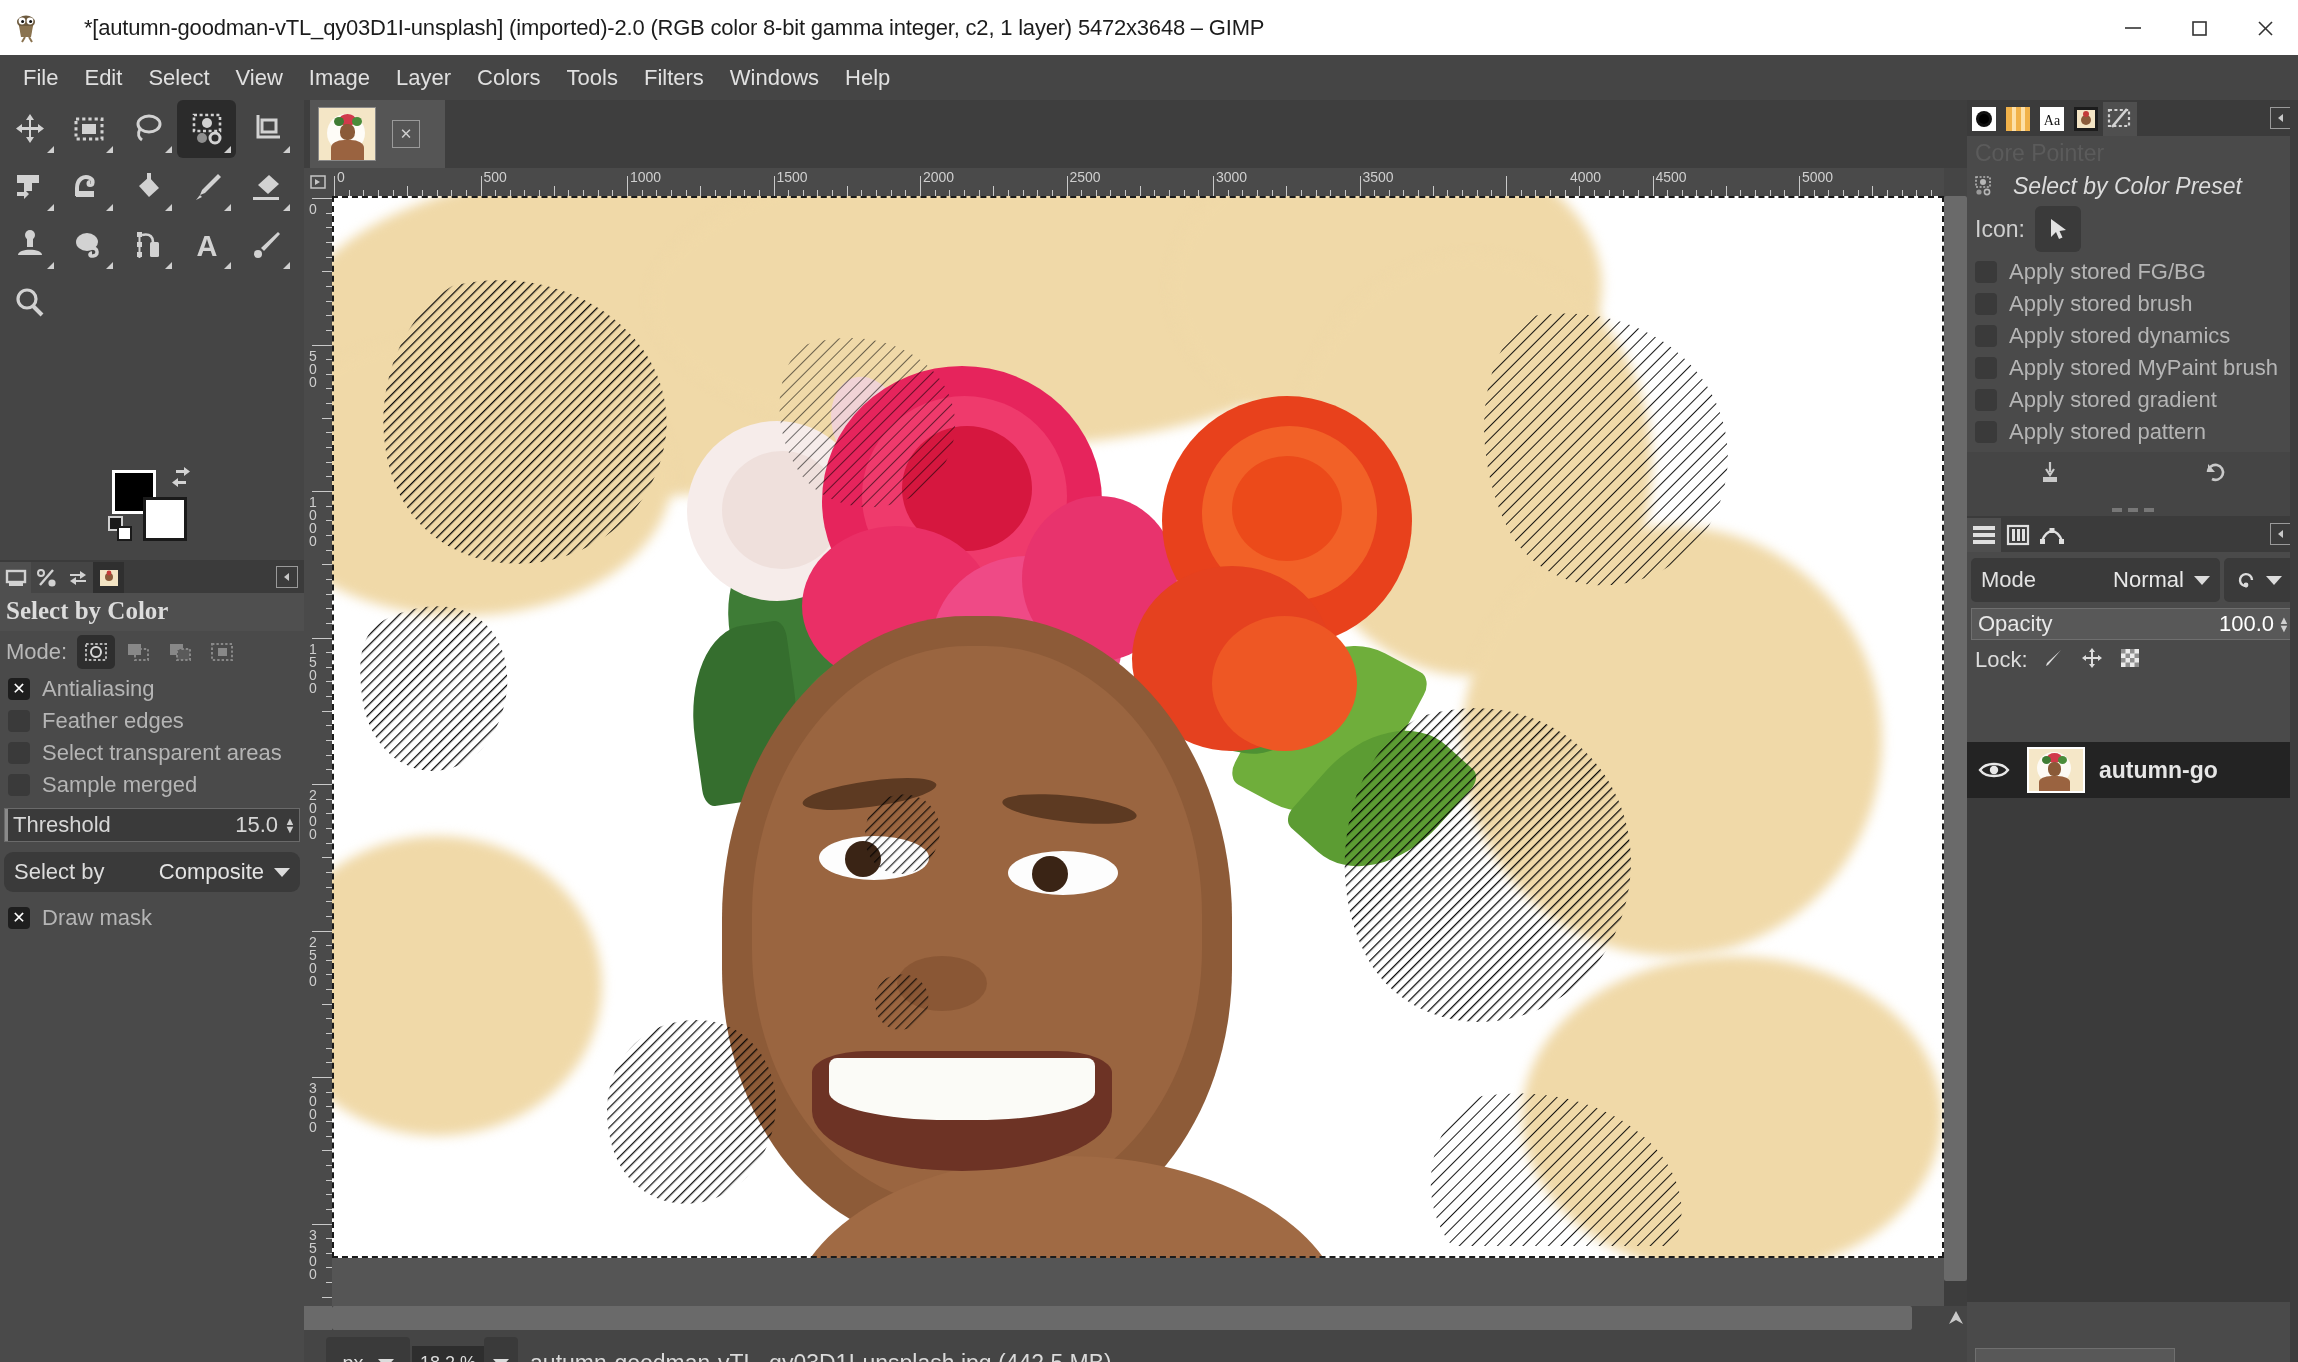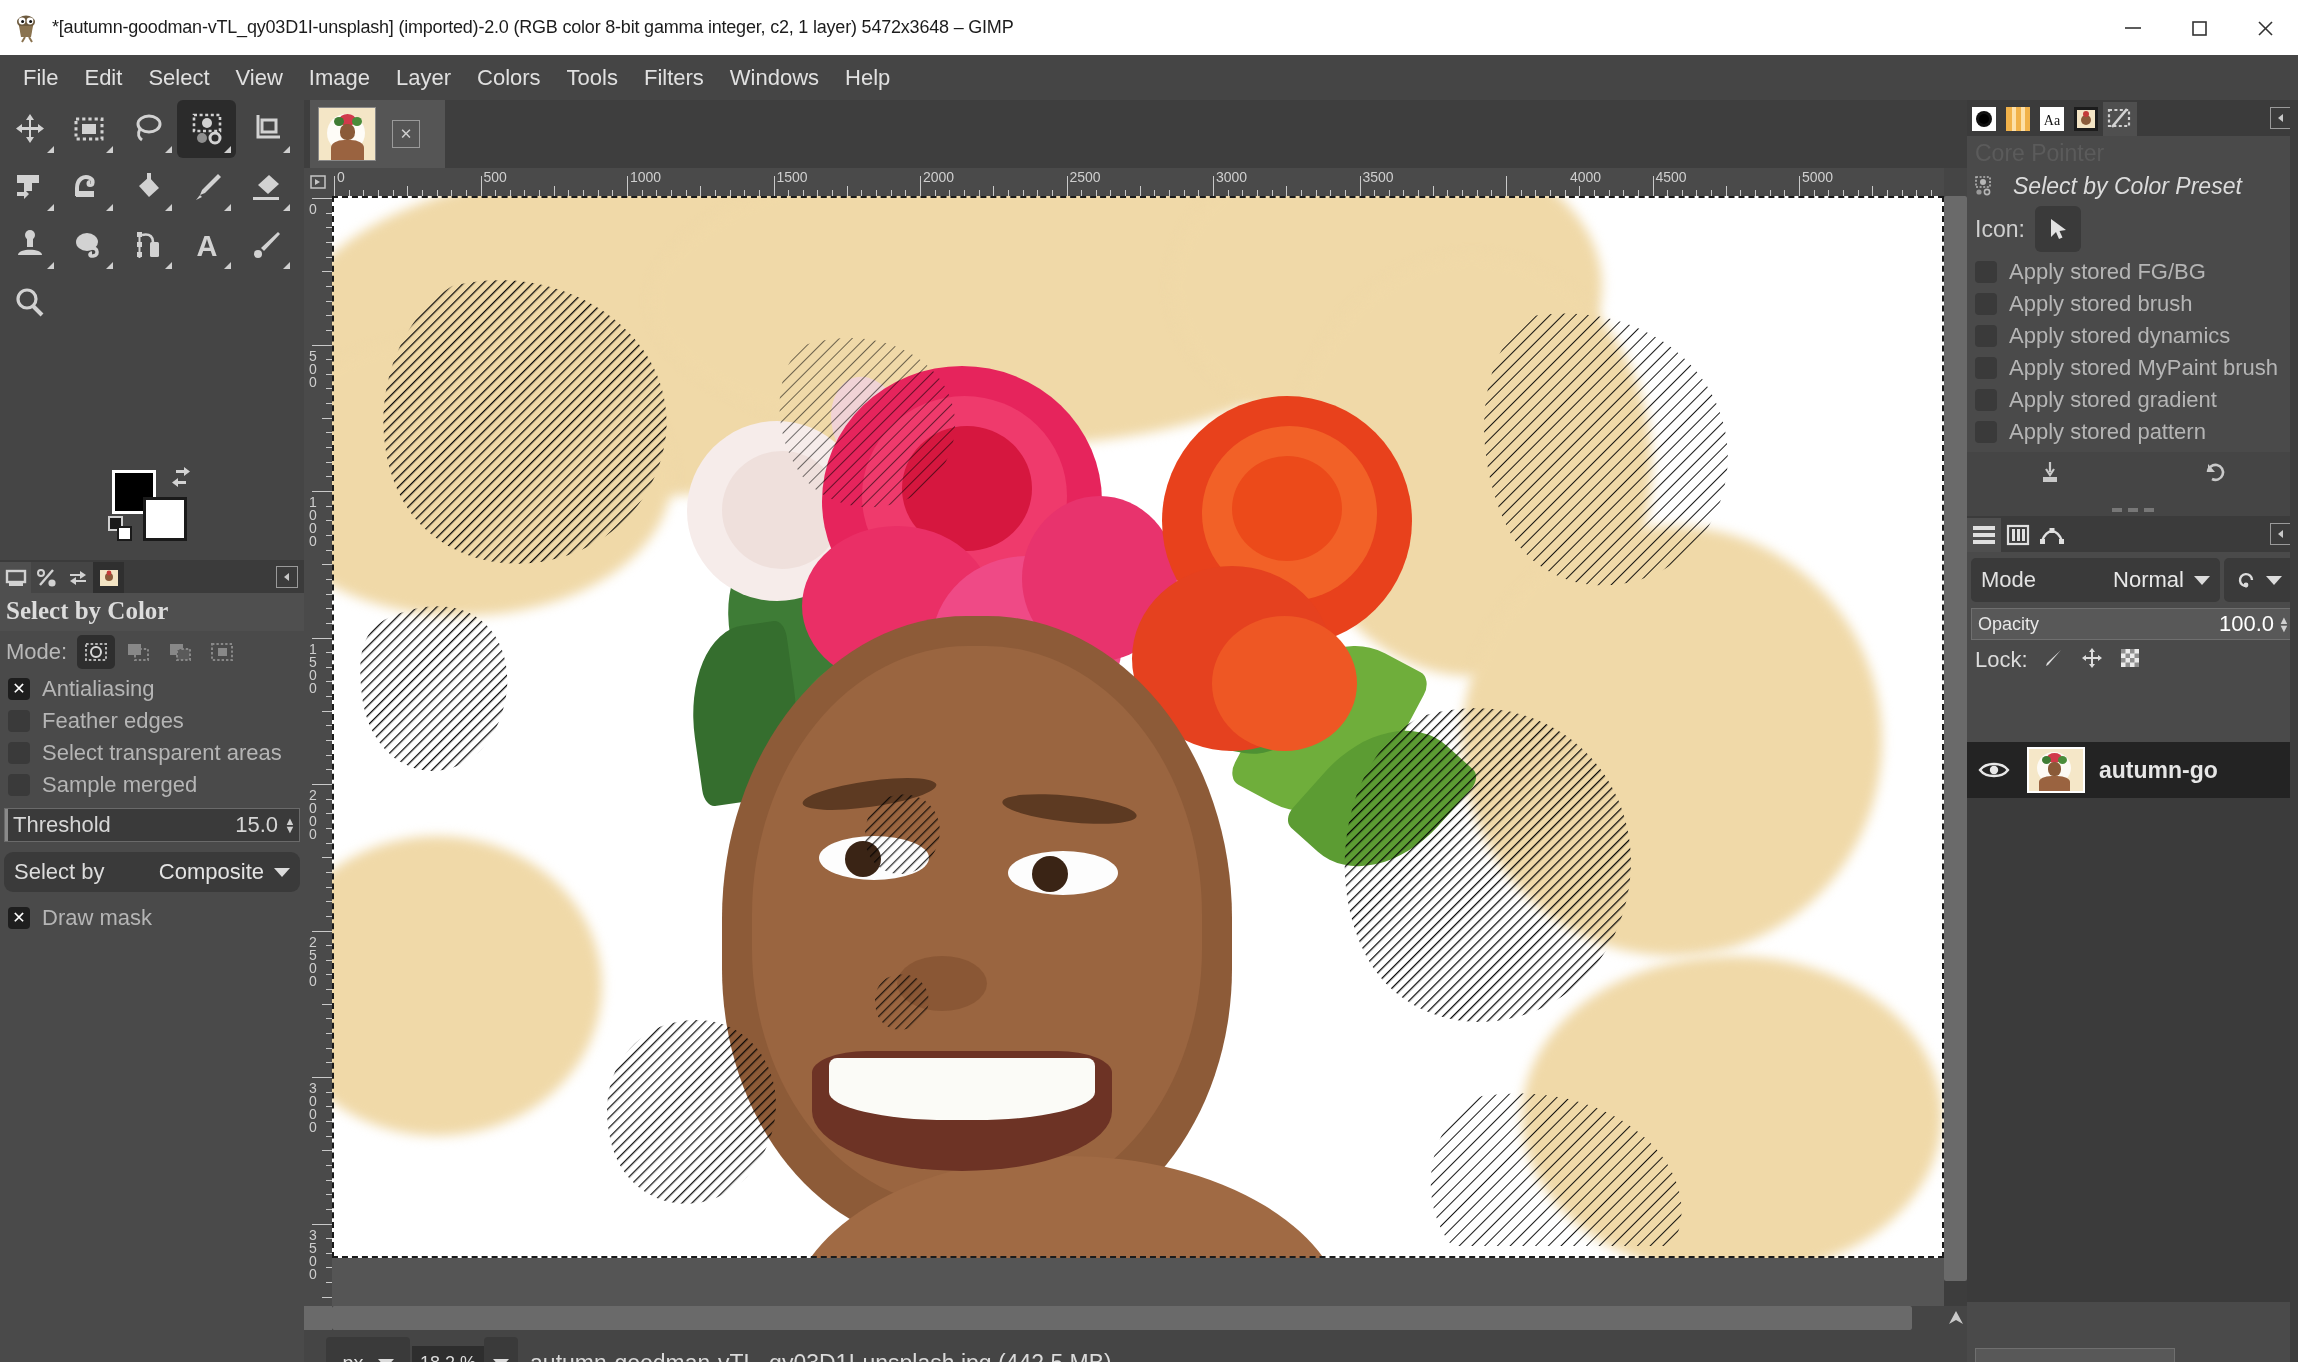--- a/index.html
+++ b/index.html
@@ -11,22 +11,22 @@
   }
   .app{position:relative;width:2298px;height:1362px;}
 
   
   .titlebar{
     position:absolute;left:0;top:0;width:2298px;height:55px;
     background:#ffffff;display:flex;align-items:center;
   }
   .tb-icon{width:30px;height:30px;margin-left:12px;margin-right:10px;flex:0 0 auto;position:relative;}
   .tb-title{
-    font-size:18px;color:#1c1c1c;white-space:nowrap;
-    font-family:"Liberation Sans", sans-serif;letter-spacing:-0.2px;
+    font-size:22px;color:#1c1c1c;white-space:nowrap;
+    font-family:"Liberation Sans", sans-serif;letter-spacing:-0.2px;margin-left:32px;
   }
   .tb-spacer{flex:1 1 auto;}
   .winbtn{width:66px;height:55px;display:flex;align-items:center;justify-content:center;color:#222;}
   .winbtn svg{display:block;}
 
   
   .menubar{
     position:absolute;left:0;top:55px;width:2298px;height:45px;
     background:#454545;display:flex;align-items:center;padding-left:10px;box-sizing:border-box;
   }
@@ -156,21 +156,21 @@
   .gripdots i{width:10px;height:4px;background:#777;display:block;}
 
   .layersTabs{position:absolute;left:0;top:416px;width:331px;height:36px;background:#3b3b3b;display:flex;align-items:flex-end;}
   .layersBody{position:absolute;left:0;top:452px;width:331px;height:810px;background:#4a4a4a;}
   .modeBar{display:flex;gap:4px;padding:6px 4px 0 4px;}
   .modeSel{flex:1 1 auto;height:44px;background:#3a3a3a;border-radius:5px;display:flex;align-items:center;padding:0 10px;box-sizing:border-box;}
   .modeSel .nm{font-size:22px;color:#e2e2e2;}
   .modeSel .vl{margin-left:auto;font-size:22px;color:#e8e8e8;margin-right:10px;}
   .modeExtra{width:70px;height:44px;background:#3a3a3a;border-radius:5px;display:flex;align-items:center;justify-content:center;gap:8px;}
   .opacityRow{margin:6px 4px 0 4px;height:32px;background:#585858;border:1px solid #6f6f6f;display:flex;align-items:center;box-sizing:border-box;position:relative;}
-  .opacityRow .nm{font-size:18px;color:#e8e8e8;padding-left:6px;}
+  .opacityRow .nm{font-size:22px;color:#e8e8e8;padding-left:6px;}
   .opacityRow .vl{margin-left:auto;font-size:22px;color:#ffffff;padding-right:4px;}
   .lockRow{display:flex;align-items:center;padding:6px 8px;gap:14px;}
   .lockRow .lbl{font-size:22px;color:#dcdcdc;}
   .layerList{position:absolute;left:0;top:190px;width:331px;height:560px;background:#3b3b3b;}
   .layerRow{height:56px;background:#232323;display:flex;align-items:center;}
   .eye{width:54px;display:flex;align-items:center;justify-content:center;}
   .lthumb{width:54px;height:42px;border:2px solid #fff;background:#f3e6c8;position:relative;overflow:hidden;margin-left:6px;}
   .lname{font-size:23px;color:#e6e6e6;font-weight:bold;margin-left:14px;white-space:nowrap;}
   .layersFooterLine{position:absolute;left:8px;top:1248px;width:200px;height:30px;background:#585858;border:1px solid #6f6f6f;box-sizing:border-box;}
   .rd-right-strip{position:absolute;left:323px;top:0;width:8px;height:1262px;background:#3d3d3d;}

